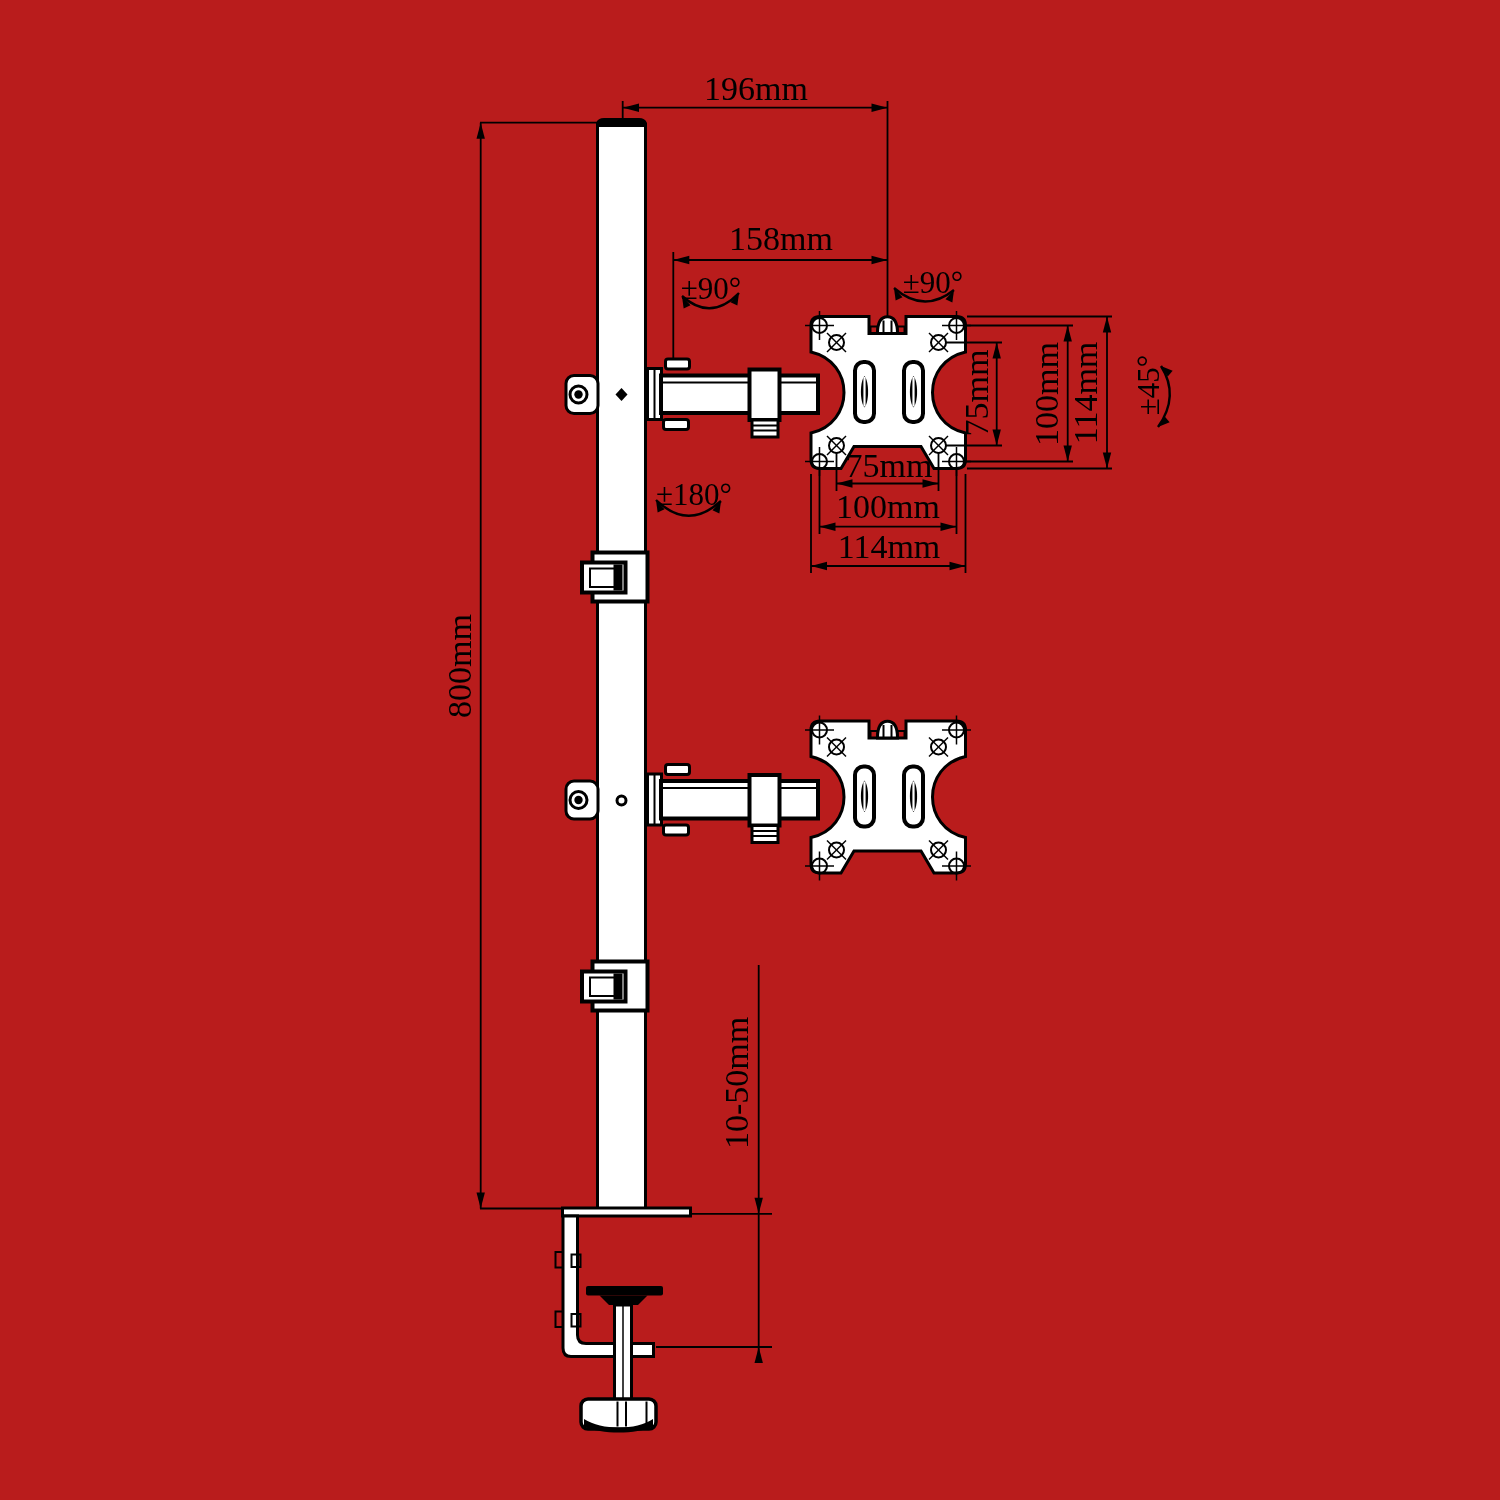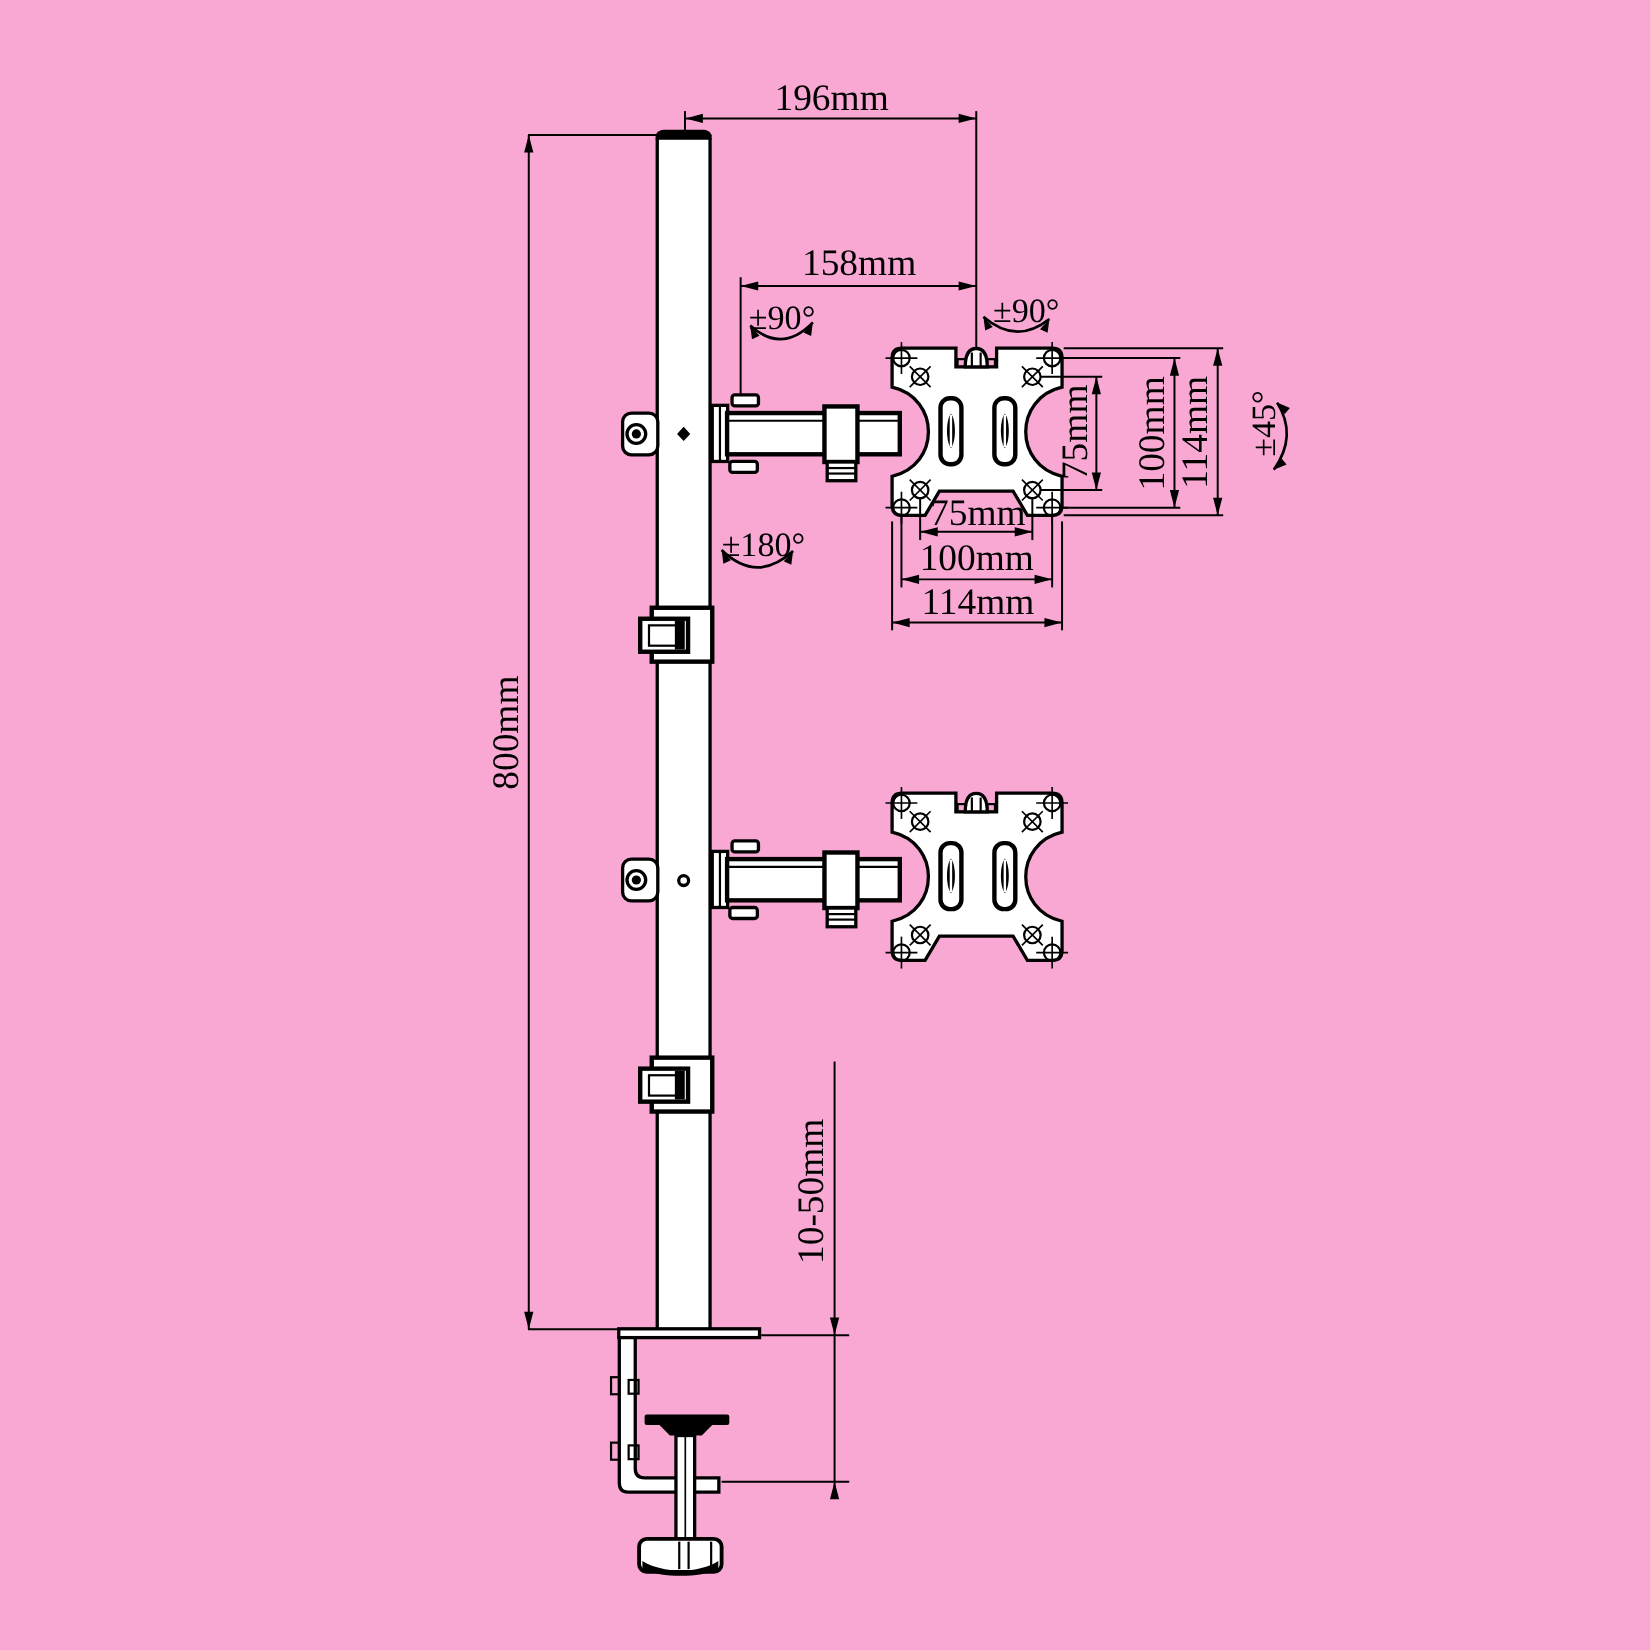--- a/index.html
+++ b/index.html
@@ -1,16 +1,16 @@
 <!DOCTYPE html>
 <html><head>
 <meta charset="utf-8">
 <style>
   html,body{margin:0;padding:0;background:#ffffff;}
-  #canvas{position:relative;width:1500px;height:1500px;background:#f9a8d4;overflow:hidden;text-decoration:underline;}
+  #canvas{position:relative;width:1500px;height:1500px;background:#b91c1c;overflow:hidden;text-decoration:underline;}
   svg{position:absolute;left:0;top:0;}
   .thin{stroke:#000;stroke-width:1.8;fill:none;}
   .arc{stroke:#000;stroke-width:2.4;fill:none;}
   .o3{stroke:#000;stroke-width:3;fill:#fff;}
   .o3n{stroke:#000;stroke-width:3;fill:none;}
   .o4{stroke:#000;stroke-width:4;fill:#fff;}
   .o2{stroke:#000;stroke-width:2;fill:none;}
   .tick{stroke:#000;stroke-width:1.5;fill:none;}
   .blk{fill:#000;stroke:none;}
   .dim{font-family:"Liberation Serif","DejaVu Serif",serif;font-size:34px;fill:#000;text-anchor:middle;}

